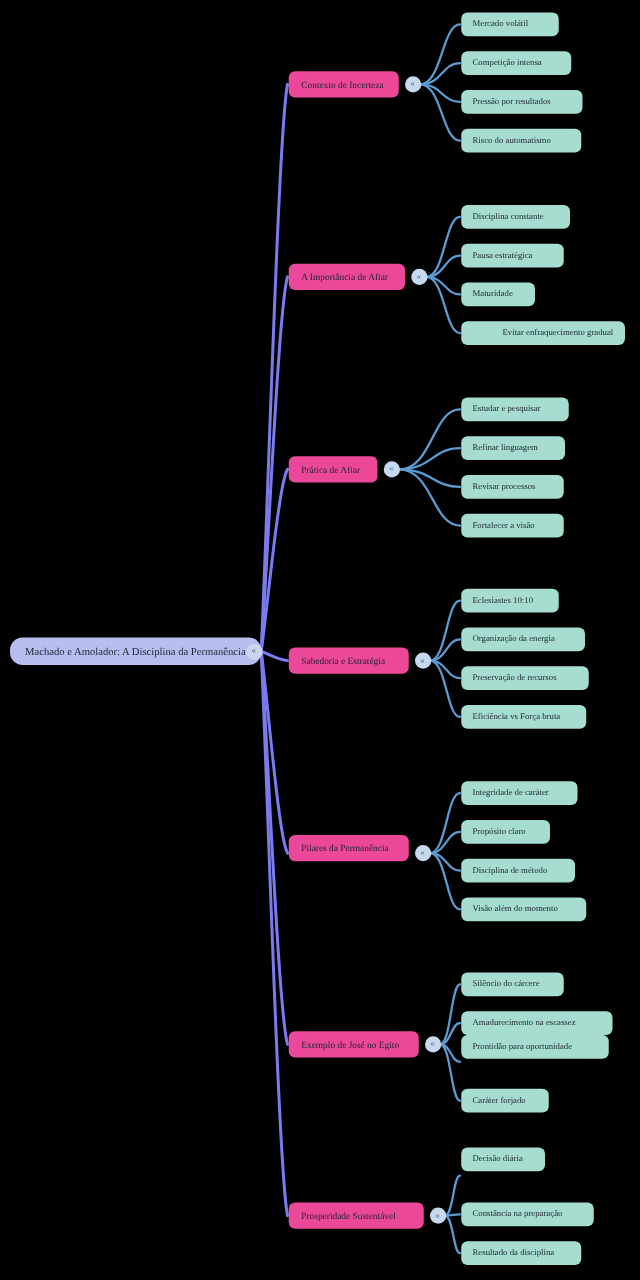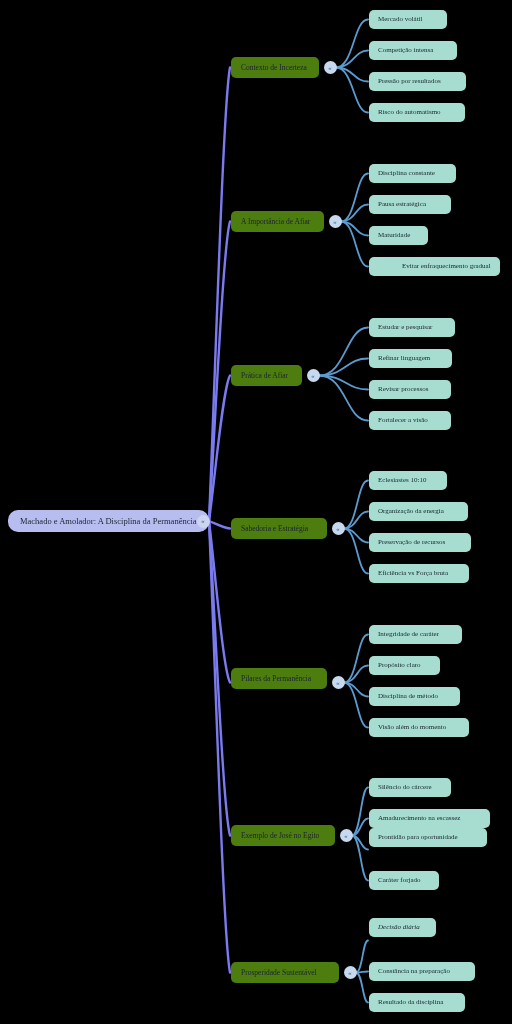--- a/index.html
+++ b/index.html
@@ -38,21 +38,21 @@
     line-height: 1;
   }
   .node-root {
     background: #b8bdf0;
     border-radius: 6px;
     font-size: 8.5px;
     padding: 0 12px;
     height: 22px;
   }
   .node-branch {
-    background: #4d7c0f;
+    background: #ec4899;
     font-size: 7.5px;
     padding: 0 10px;
     height: 21px;
   }
   .node-leaf {
     background: #a6ddd0;
     font-size: 7px;
     padding: 0 9px;
     height: 19px;
   }
@@ -212,21 +212,21 @@
       <div class="node node-leaf" style="left: 369px; top: 828px; min-width: 118px;">
         <span>Prontidão para oportunidade</span>
       </div>
       <div class="node node-leaf" style="left: 369px; top: 871px; min-width: 70px;">
         <span>Caráter forjado</span>
       </div>
       <div class="node node-branch" style="left: 231px; top: 962px; min-width: 108px;">
         <span>Prosperidade Sustentável</span>
       </div>
       <div class="collapse collapse-leafgrp" style="left: 343.5px; top: 966px;">«</div>
-      <div class="node node-leaf" style="left: 369px; top: 918px; min-width: 67px; font-style: italic;">
+      <div class="node node-leaf" style="left: 369px; top: 918px; min-width: 67px;">
         <span>Decisão diária</span>
       </div>
       <div class="node node-leaf" style="left: 369px; top: 962px; min-width: 106px;">
         <span>Constância na preparação</span>
       </div>
       <div class="node node-leaf" style="left: 369px; top: 993px; min-width: 96px;">
         <span>Resultado da disciplina</span>
       </div>
       <div class="collapse " style="left: 196.5px; top: 514.5px;">«</div>
     </div>

